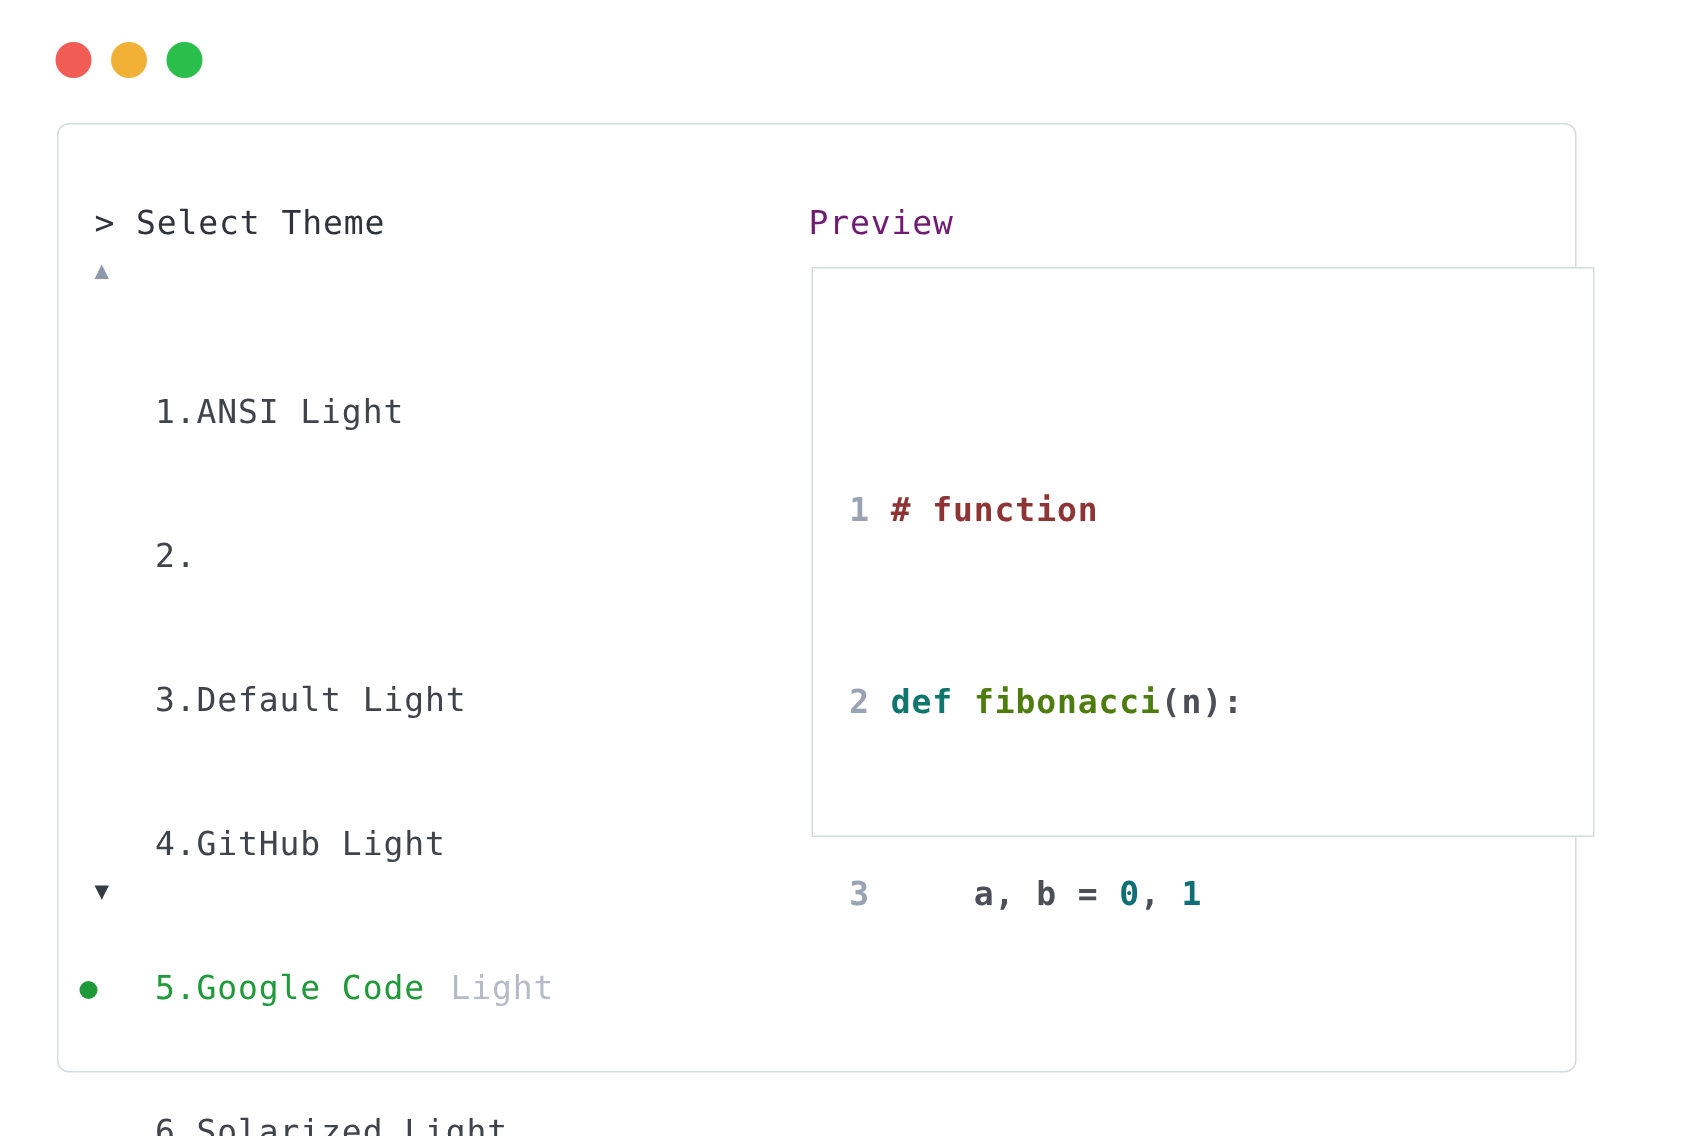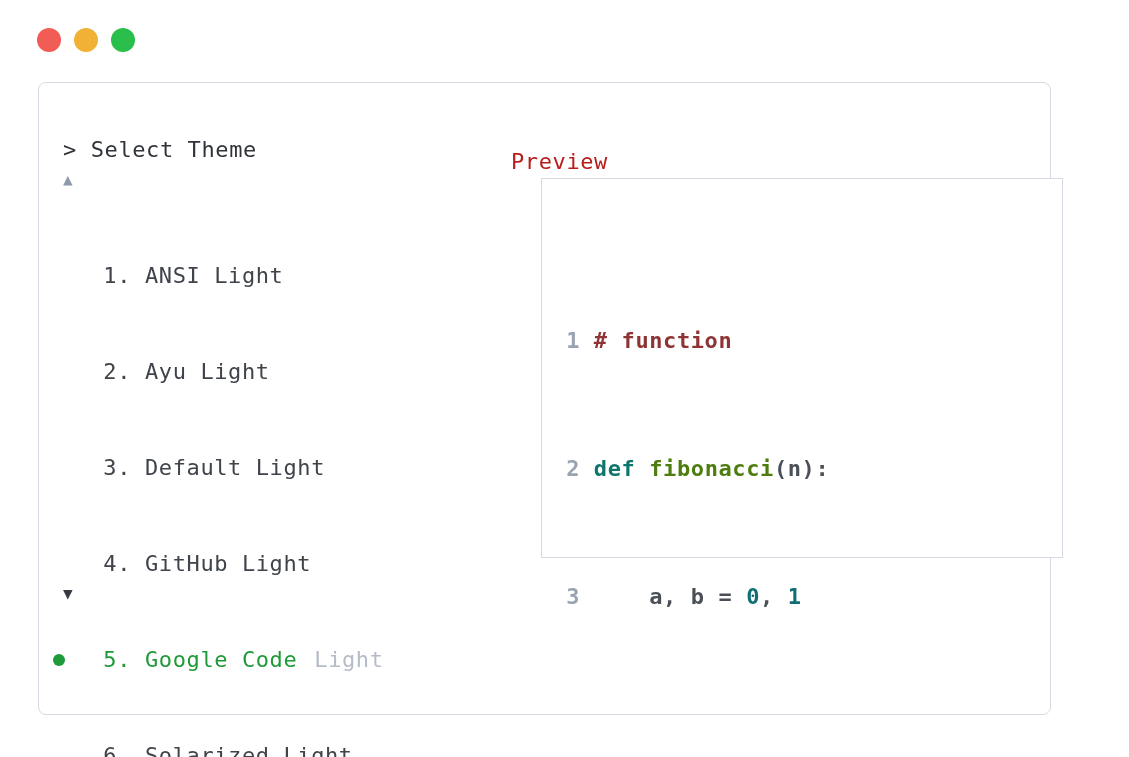--- a/index.html
+++ b/index.html
@@ -9,31 +9,31 @@
   .dot.red{background:#f15c54;}
   .dot.yellow{background:#f0b136;}
   .dot.green{background:#2abf4a;}
 
   .panel{position:absolute;left:38px;top:82px;width:1013px;height:633px;
          border:1.5px solid #d5d9e1;border-radius:8px;background:#fff;box-sizing:border-box;}
 
   .mono{font-size:22px;letter-spacing:0.6px;line-height:32px;white-space:pre;}
 
   .prompt{position:absolute;left:24px;top:51px;color:#30343a;}
-  .preview-title{position:absolute;left:472px;top:51px;color:#b91c1c;margin-top:12px;}
+  .preview-title{position:absolute;left:500px;top:51px;color:#701a75;}
 
   .scroll-up{position:absolute;left:24px;top:81px;font-size:16px;line-height:32px;color:#8e99ab;}
   .scroll-down{position:absolute;left:24px;top:495px;font-size:16px;line-height:32px;color:#363b42;}
 
   .theme-list{position:absolute;left:0;top:113px;width:480px;}
   .trow{height:32px;display:flex;align-items:center;padding-left:14px;color:#3f444b;cursor:default;}
   .bullet{width:12px;height:12px;border-radius:50%;background:#1f9a38;margin-right:24px;visibility:hidden;flex:0 0 auto;}
   .trow.selected .bullet{visibility:visible;}
   .tnum{display:inline-block;width:42px;text-align:right;}
-  .tmain{margin-left:14px;}
+  .tmain{}
   .tdim{margin-left:17px;color:#b5bbc7;}
   .trow.selected .tnum,.trow.selected .tmain{color:#1f9a38;}
 
   .footer{position:absolute;left:24px;top:560px;color:#98a2b4;}
 
   .pbox{position:absolute;left:502px;top:95px;width:522px;height:380px;
         border:1.5px solid #d5d9e1;background:#fff;box-sizing:border-box;}
   .code{position:absolute;left:0;top:50px;width:100%;padding-left:24px;box-sizing:border-box;}
   .crow{height:32px;font-weight:bold;}
   .ln{display:inline-block;width:14px;text-align:right;color:#9aa3b3;}
@@ -62,21 +62,20 @@
   <div class="theme-list mono">
     <div class="trow">
       <span class="bullet"></span>
       <span class="tnum">1.</span>
       <span class="tmain">ANSI Light</span>
       <span class="tdim"></span>
     </div>
     <div class="trow">
       <span class="bullet"></span>
       <span class="tnum">2.</span>
-      <span class="tmain">Ayu Light</span>
       <span class="tdim"></span>
     </div>
     <div class="trow">
       <span class="bullet"></span>
       <span class="tnum">3.</span>
       <span class="tmain">Default Light</span>
       <span class="tdim"></span>
     </div>
     <div class="trow">
       <span class="bullet"></span>

